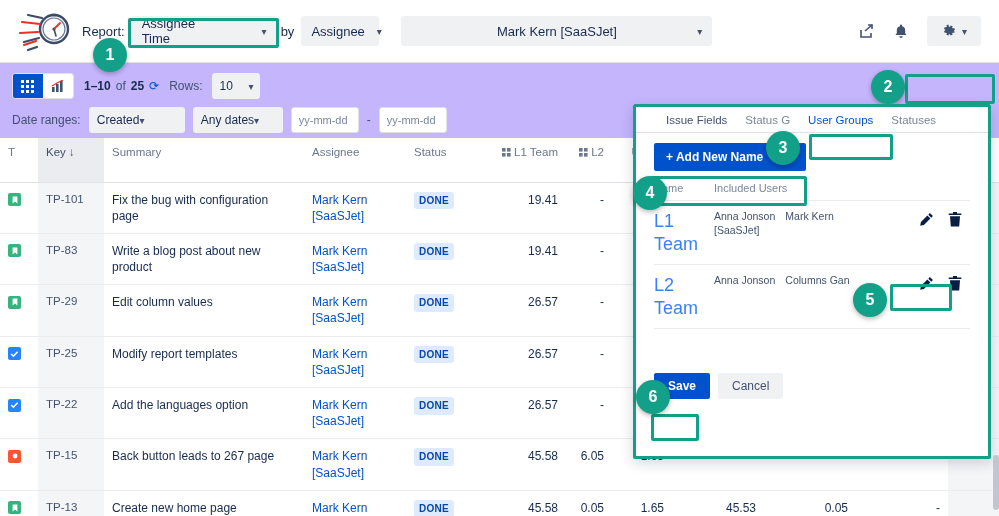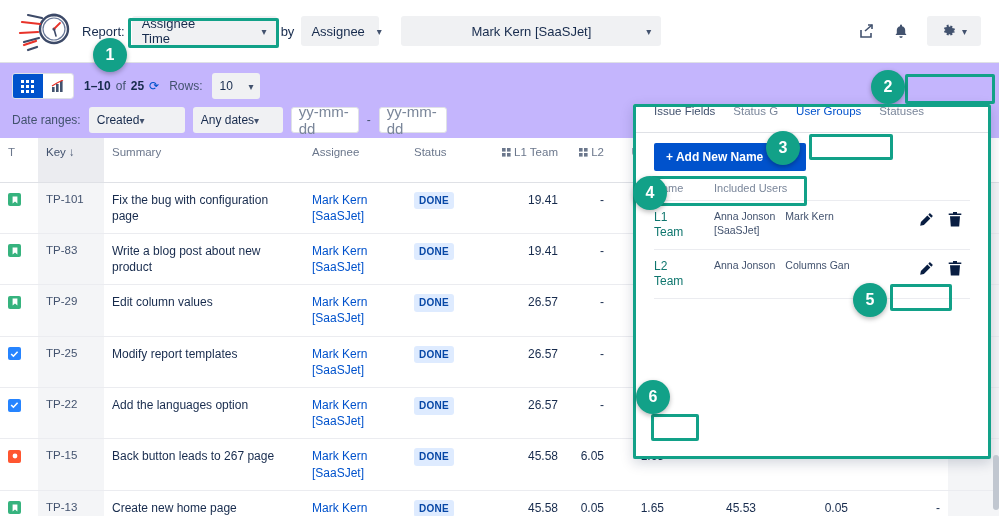--- a/index.html
+++ b/index.html
@@ -23,21 +23,21 @@
   .logo { width:66px; height:46px; flex:0 0 auto; position:relative; }
   .lbl { font-size:13px; color:#172b4d; margin:0 7px 0 4px; }
   .sel {
     background:#f0f1f3; border:none; border-radius:3px;
     height:30px; display:flex; align-items:center; padding:0 10px;
     font-size:13px; color:#172b4d; position:relative; cursor:pointer;
   }
   .sel .cv { margin-left:auto; padding-left:12px; font-size:10px; color:#42526e; }
   #report-select { width:145px; background:#f0f1f3;gap:32px; }
   #assignee-select { width:78px; }
-  #user-select { width:260px; justify-content:center; }
+  #user-select { width:311px; justify-content:center; }
   #user-select .cv { position:absolute; right:10px; }
   .topicons { margin-left:auto; display:flex; align-items:center; gap:18px; padding-right:6px; }
   .ticon { color:#42526e; display:flex; align-items:center; cursor:pointer; }
   .gearbox {
     background:#f0f1f3; border-radius:3px; height:30px; width:54px;
     display:flex; align-items:center; justify-content:center; gap:5px; cursor:pointer;
   }
 
   
   .subbar { position:absolute; left:0; top:63px; width:999px; height:75px; background:#c4b5fd; }
@@ -55,21 +55,21 @@
   }
   .row2 { position:absolute; left:12px; top:44px; display:flex; align-items:center; gap:8px; }
   .dr-label { font-size:12px; color:#42526e; }
   .dd { background:#f0f1f3; border-radius:3px; height:26px; display:flex;
         align-items:center; padding:0 8px;
         font-size:12px; cursor:pointer; }
   #dd-created { width:96px; }
   #dd-dates { width:90px; }
   .datein {
     border:1px solid #dfe1e6; border-radius:3px; height:26px; width:68px;
-    display:flex; align-items:center; padding:0 7px; font-size:15px; color:#7a869a;
+    display:flex; align-items:center; padding:0 7px; font-size:11px; color:#7a869a;
     background:#fff; cursor:text;
   }
   .dash { color:#42526e; font-size:12px; }
 
   .actions { position:absolute; right:8px; top:75px; display:flex; align-items:center; gap:7px; }
   .abtn {
     background:#f0f1f3; border-radius:3px; height:27px; display:flex; align-items:center;
     gap:6px; padding:0 10px; font-size:12px; color:#172b4d; cursor:pointer;
   }
   .abtn.dark { background:#253858; color:#fff; }
@@ -102,35 +102,35 @@
   .t-bug   { background:#ff5630; }
   .grid-ico { display:inline-block; vertical-align:-1px; margin-right:3px; }
 
   
   .cmpanel {
     position:absolute; left:633px; top:104px; width:358px; height:355px;
     background:#fff; border:1px solid #d8dde3;
     box-shadow:0 4px 12px rgba(9,30,66,.18);
   }
   .cm-title { font-size:17px; color:#172b4d; padding:12px 0 4px 20px; }
-  .cm-tabs { display:flex; align-items:flex-start; padding-left:20px; border-bottom:1px solid #dfe1e6; height:28px; }
+  .cm-tabs { display:flex; align-items:flex-end; padding-left:32px; border-bottom:1px solid #dfe1e6; height:28px; }
   .cm-tab { font-size:11.5px; color:#7a869a; padding:0 9px 6px 9px; cursor:pointer; white-space:nowrap; }
   .cm-tab:first-child { color:#42526e; padding-left:0; }
   .cm-tab.active { color:#0052cc; background:#fff; }
   .cm-body { padding:10px 20px 0 20px; position:relative; height:280px; }
   .addbtn {
     background:#0052cc; color:#fff; font-size:12px; font-weight:bold;
     height:28px; width:152px; display:flex; align-items:center; padding-left:12px;
     border-radius:2px; cursor:pointer;
   }
   .ghead { display:flex; font-size:11px; color:#7a869a; margin-top:11px; padding-bottom:6px;
            border-bottom:1px solid #ebecf0; }
   .ghead .c1 { width:60px; }
   .grow { display:flex; padding:9px 0 9px 0; border-bottom:1px solid #ebecf0; align-items:flex-start; }
-  .gname { width:60px; font-size:12px; color:#0f766e; line-height:1.25; }
+  .gname { width:60px; font-size:18px; color:#3b82f6; line-height:1.25; }
   .gusers { flex:1; font-size:10.5px; color:#42526e; display:flex; gap:10px; line-height:1.3; }
   .gacts { display:flex; gap:14px; padding-right:8px; padding-top:2px; }
   .iconbtn { cursor:pointer; color:#091e42; }
   .cm-foot { position:absolute; left:20px; bottom:14px; display:flex; gap:8px; align-items:center; }
   .savebtn { background:#0052cc; color:#fff; font-size:12px; font-weight:bold;
              padding:6px 14px; border-radius:2px; cursor:pointer; }
   .cancelbtn { background:#f0f1f3; color:#42526e; font-size:12px;
                padding:6px 14px; border-radius:2px; cursor:pointer; }
 
   
@@ -536,20 +536,24 @@
             <span class="iconbtn"><svg width="15" height="15" viewBox="0 0 15 15" fill="#091e42">
                 <path d="M10.9 1.1l3 3-1.6 1.6-3-3zM8.4 3.6l3 3-6.5 6.5-3.7.7.7-3.7z"></path>
               </svg></span>
             <span class="iconbtn"><svg width="14" height="15" viewBox="0 0 14 15" fill="#091e42">
                 <path d="M5 0h4v1.4h4.3v1.6H0.7V1.4H5zM2 4.3h10l-.8 10.2H2.8z"></path>
               </svg></span>
           </div>
         </div>
       </div>
 
+    <div class="cm-foot">
+      <div class="savebtn">Save</div>
+      <div class="cancelbtn">Cancel</div>
+    </div>
   </div>
 </div>
 
 <div class="hl" style="left:128px;top:18px;width:151px;height:30px;"></div>
 <div class="badge" style="left:93px;top:38px;">1</div>
 
 <div class="hl" style="left:905px;top:74px;width:90px;height:30px;"></div>
 <div class="badge" style="left:871px;top:70px;">2</div>
 
 <div class="hl" style="left:633px;top:104px;width:358px;height:355px;"></div>

